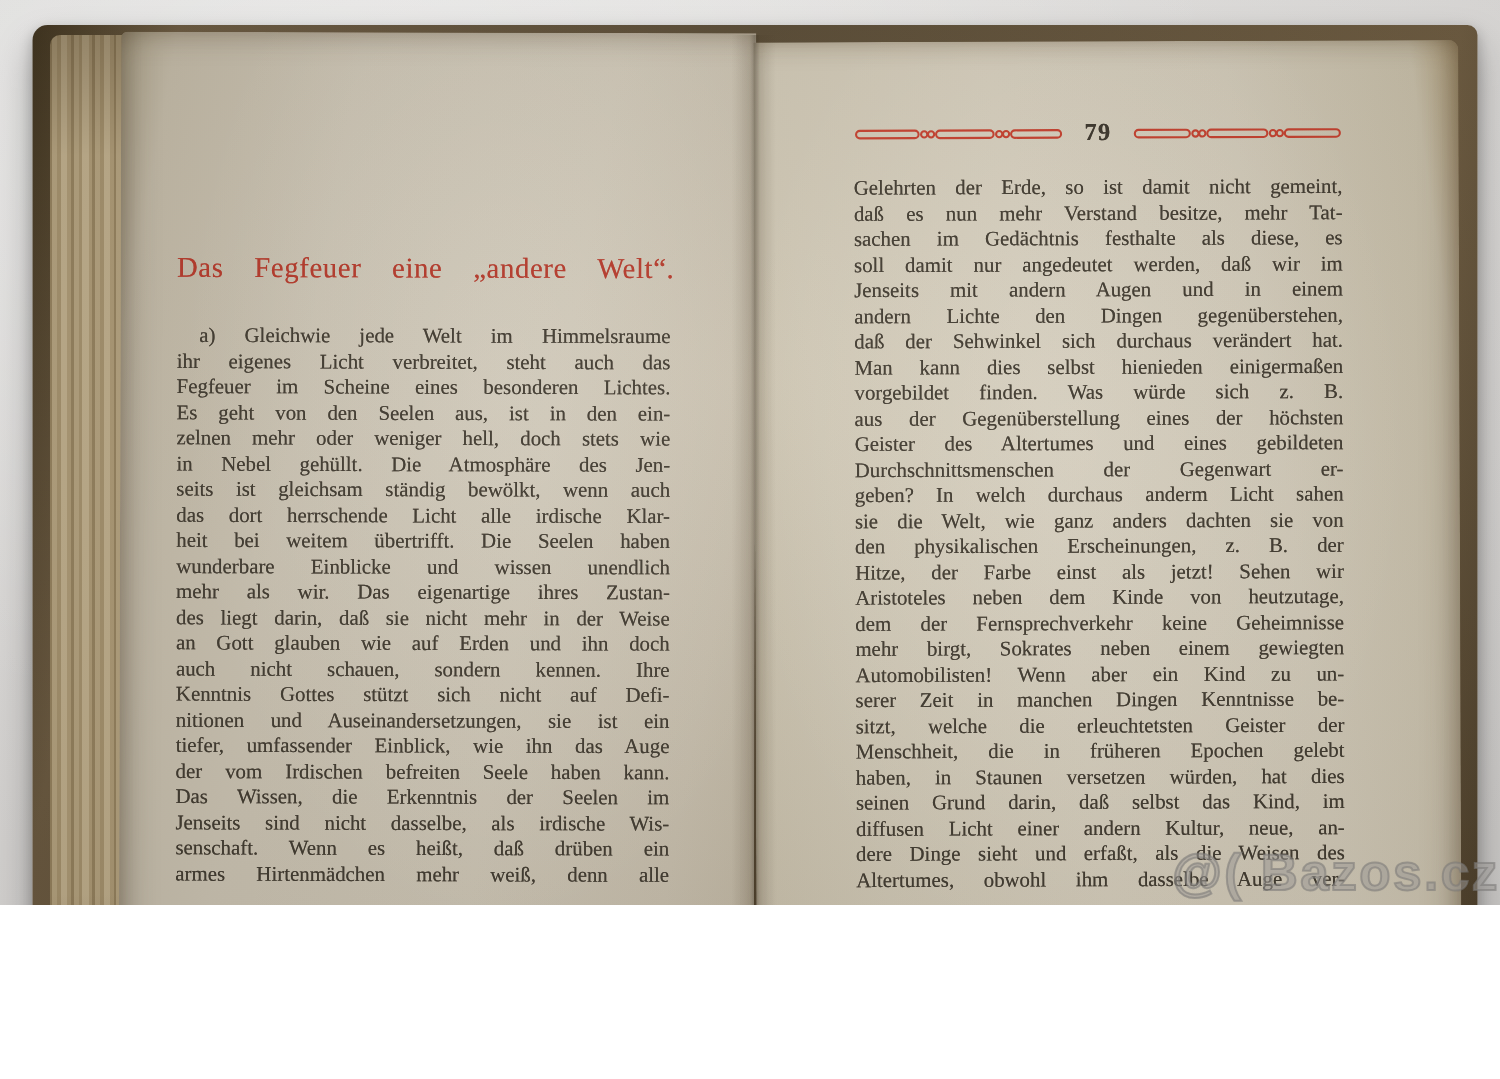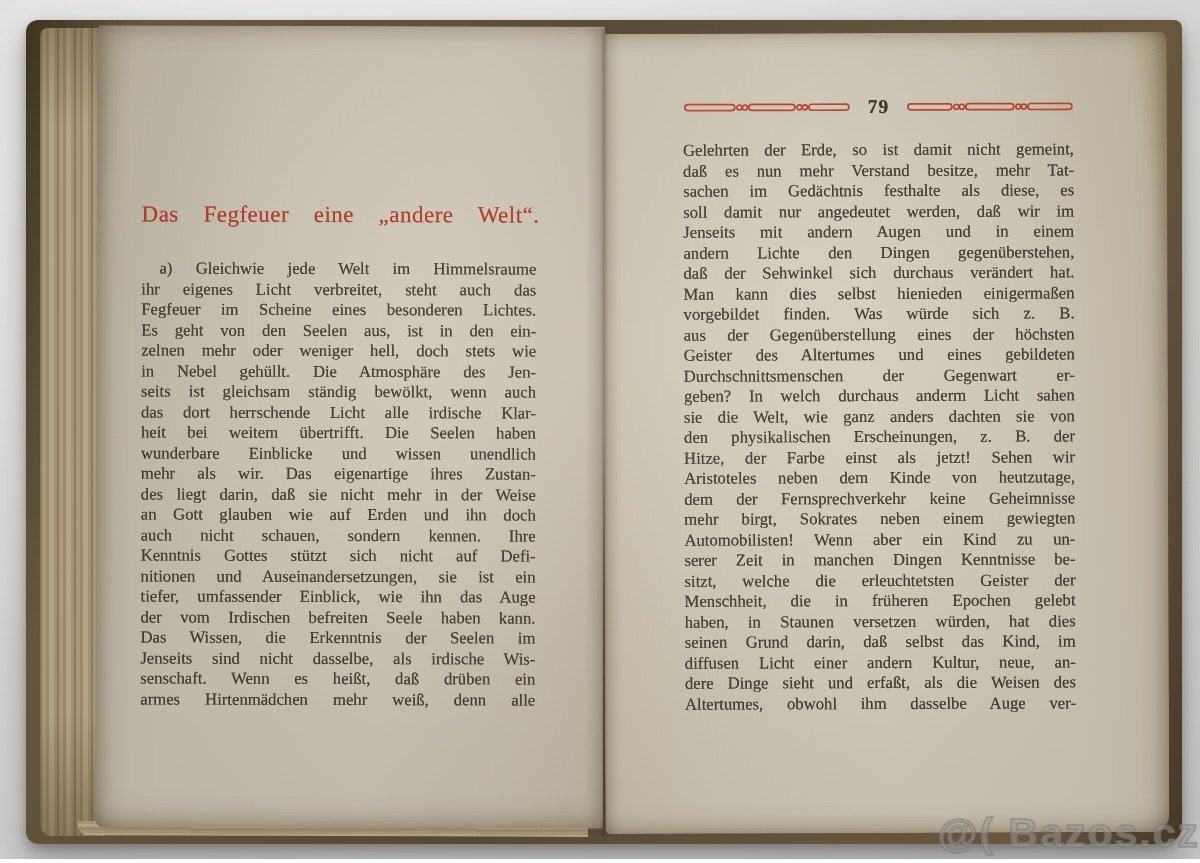--- a/index.html
+++ b/index.html
@@ -1,20 +1,20 @@
 <!DOCTYPE html>
 <html><head>
 <meta charset="utf-8">
 <style>
   * { margin:0; padding:0; box-sizing:border-box; }
   html,body { width:1200px; height:863px; }
   body { font-family:"Liberation Serif", serif; }
 
   .photo {
-    position:relative; width:1200px; height:859px; overflow:hidden;
+    position:relative; width:1200px; height:724px; overflow:hidden;
     background:
       radial-gradient(ellipse at 20% 10%, rgba(255,255,255,.5), rgba(255,255,255,0) 55%),
       linear-gradient(160deg, #ecebe9 0%, #e2e0de 45%, #d6d4d2 100%);
   }
 
   
   .cover {
     position:absolute; left:26px; top:20px; width:1156px; height:824px;
     background: linear-gradient(100deg, #40341f 0%, #6a5940 9%, #584a34 45%, #6e5c41 88%, #4a3d29 100%);
     border-radius: 12px 8px 18px 12px;

